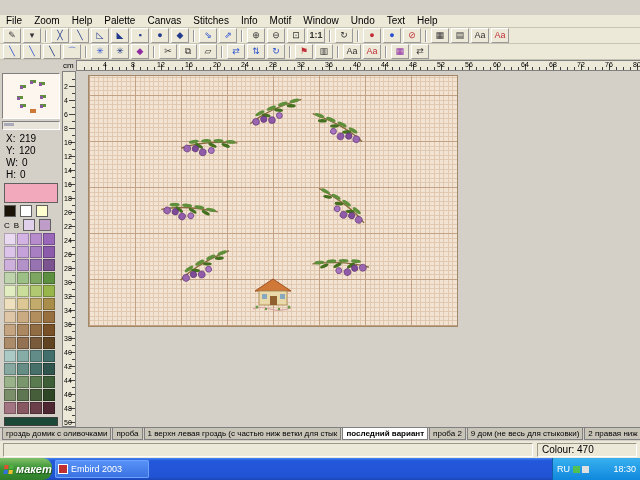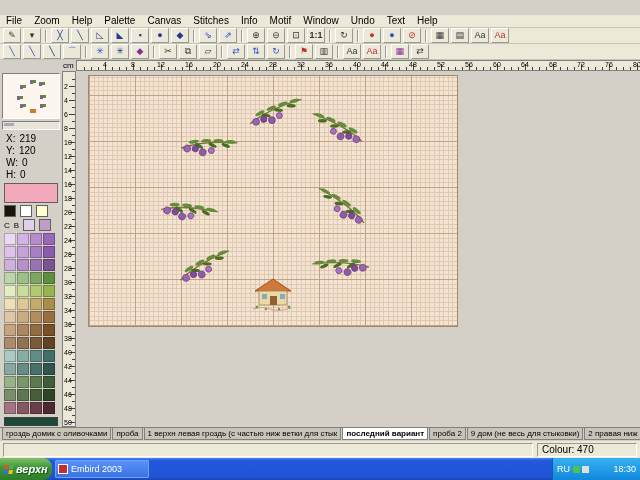--- a/index.html
+++ b/index.html
@@ -649,21 +649,21 @@
   </div>
 
   <div class="taskbar">
     <div class="start-btn">
       <span class="win-logo">
         <i style="background:#e05030"></i>
           <i style="background:#50b040"></i>
           <i style="background:#3070e0"></i>
           <i style="background:#e8c030"></i>
       </span>
-      <span>верхн</span>
+      <span>макет</span>
     </div>
     <span id="taskbuttons" style="display:flex">
         <span class="task-btn">
           <span class="task-icon" style="background: rgb(192, 48, 48);"></span>
           <span class="task-label">Embird 2003</span>
         </span>
       </span>
     <div class="tray">
       <span>RU</span>
       <span id="trayicons" style="display:flex;gap:2px">

